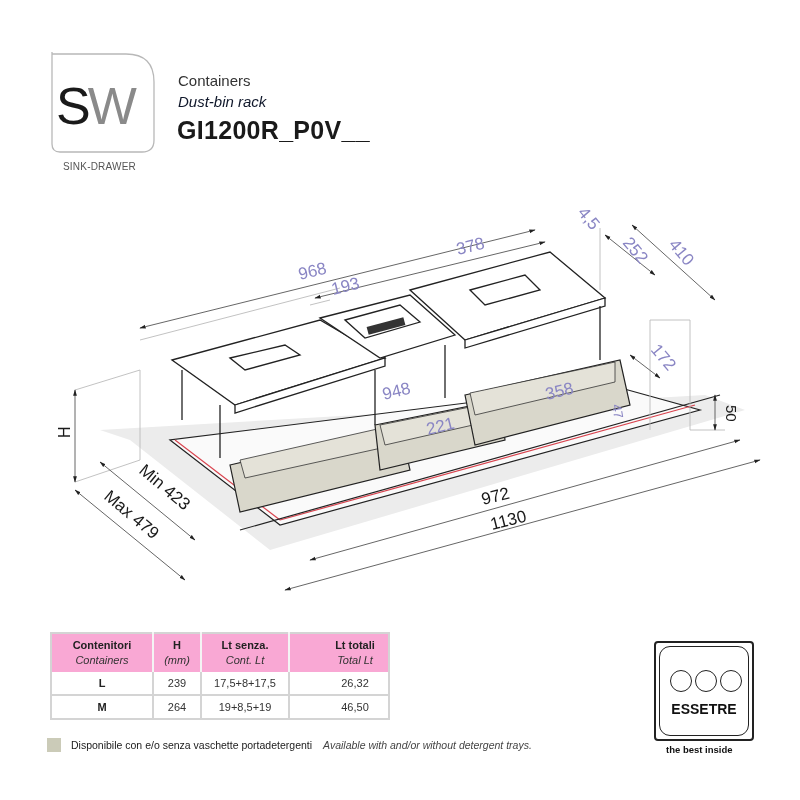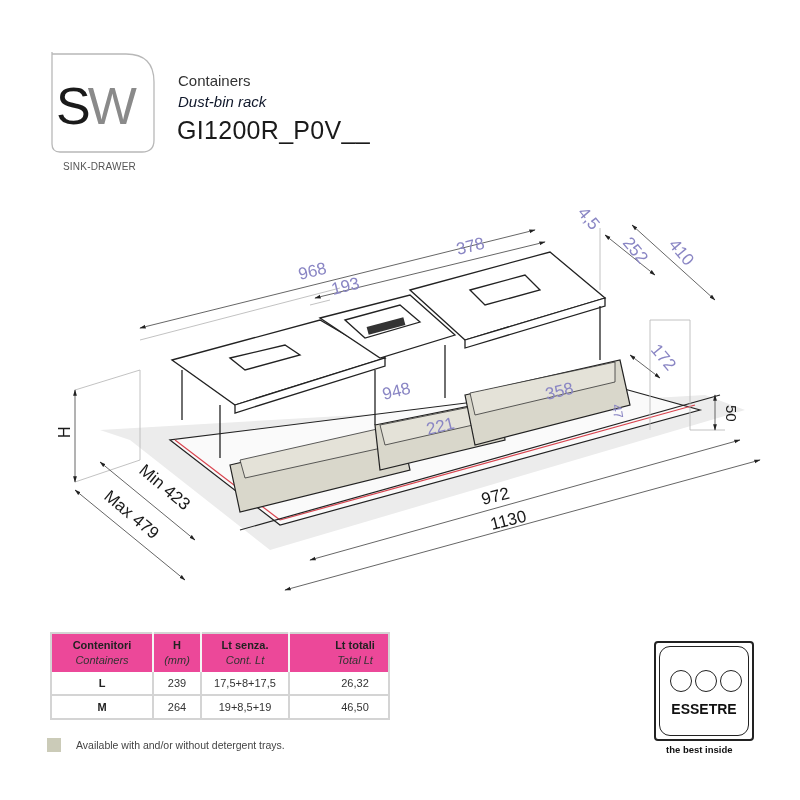--- a/index.html
+++ b/index.html
@@ -4,35 +4,35 @@
 <style>
   html,body{margin:0;padding:0;background:#fff;}
   body{width:800px;height:800px;position:relative;overflow:hidden;font-family:"Liberation Sans",sans-serif;color:#1a1a1a;}
   .logo-frame{position:absolute;left:50px;top:52px;}
   .logo-sw{position:absolute;left:56px;top:80px;font-size:52px;letter-spacing:-3px;line-height:1;}
   .logo-s{color:#1a1a1a;}
   .logo-w{color:#8a8a8a;}
   .sink-label{position:absolute;left:63px;top:161px;font-size:10px;color:#555;letter-spacing:0.2px;}
   .title-it{position:absolute;left:178px;top:72px;font-size:15px;color:#333;}
   .title-en{position:absolute;left:178px;top:93px;font-size:15px;font-style:italic;color:#0f172a;}
-  .title-code{position:absolute;left:177px;top:116px;font-size:25px;font-weight:normal;color:#1a1a1a;letter-spacing:0.3px;text-align:center;}
+  .title-code{position:absolute;left:177px;top:116px;font-size:25px;font-weight:bold;color:#1a1a1a;letter-spacing:0.3px;text-align:center;}
   svg.drawing{position:absolute;left:0;top:0;}
   .dim{font-family:"Liberation Sans",sans-serif;font-size:17px;fill:#8a86c4;}
   .dimb{font-family:"Liberation Sans",sans-serif;font-size:17px;fill:#1a1a1a;}
   table.spec{position:absolute;left:50px;top:632px;border-collapse:collapse;font-size:11px;}
-  table.spec th{background:#ec4899;font-weight:bold;padding:4px 8px;text-align:center;border-right:2px solid #f4f4f4;line-height:15px;color:#222;}
+  table.spec th{background:#f9a8d4;font-weight:bold;padding:4px 8px;text-align:center;border-right:2px solid #f4f4f4;line-height:15px;color:#222;}
   table.spec th i{font-weight:normal;color:#333;}
   table.spec td{padding:4px 8px;text-align:center;border-right:2px solid #d4d4d4;border-bottom:2px solid #d4d4d4;color:#333;height:14px;}
   table.spec td.row-lbl{font-weight:bold;color:#222;}
   table.spec tr td:last-child, table.spec tr th:last-child{border-right:none;padding-left:40px;}
   table.spec{border:2px solid #d4d4d4;}
   .legend{position:absolute;left:47px;top:738px;font-size:10.5px;display:flex;align-items:center;}
   .swatch{width:14px;height:14px;background:#cbcbb8;margin-right:10px;}
   .legend-it{color:#1a1a1a;}
-  .legend-en{color:#444;margin-left:5px;}
+  .legend-en{font-style:italic;color:#444;margin-left:11px;}
   .brand{position:absolute;left:654px;top:641px;width:96px;height:96px;border:2.5px solid #222;border-radius:4px;}
   .brand-inner{position:absolute;left:3px;top:3px;right:3px;bottom:3px;border:1.5px solid #222;border-radius:11px;}
   .circles{position:absolute;left:10px;top:23px;display:flex;gap:3px;}
   .circle{width:20px;height:20px;border:1.8px solid #222;border-radius:50%;}
   .brand-name{position:absolute;left:0;right:0;top:54px;text-align:center;font-weight:bold;font-size:14px;color:#111;}
   .tagline{position:absolute;left:666px;top:744px;font-size:9.5px;font-weight:bold;color:#111;}
 </style>
 </head>
 <body>
 
@@ -155,20 +155,21 @@
       <td class="row-lbl">M</td>
       <td>264</td>
       <td>19+8,5+19</td>
       <td>46,50</td>
     </tr>
   </tbody>
 </table>
 
 <div class="legend">
   <div class="swatch"></div>
+  <span class="legend-it">Disponibile con e/o senza vaschette portadetergenti</span>
   <span class="legend-en">Available with and/or without detergent trays.</span>
 </div>
 
 <div class="brand">
   <div class="brand-inner">
     <div class="circles">
       <div class="circle"></div>
       <div class="circle"></div>
       <div class="circle"></div>
     </div>

